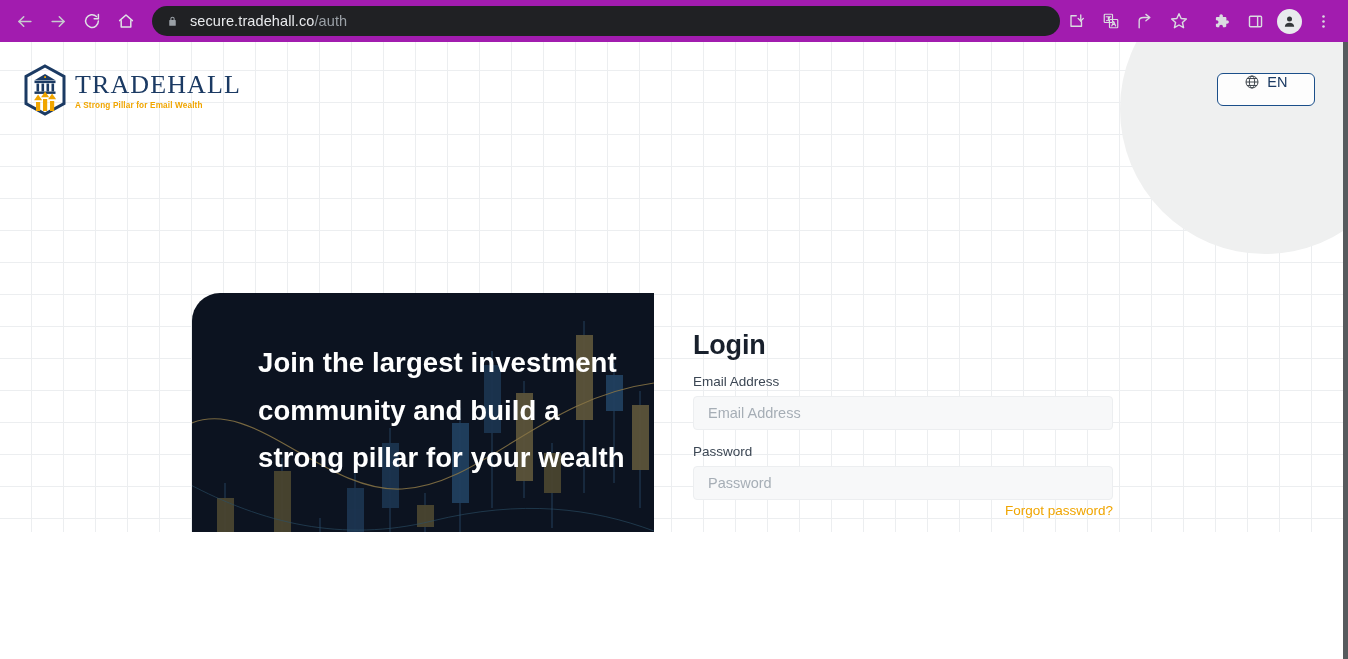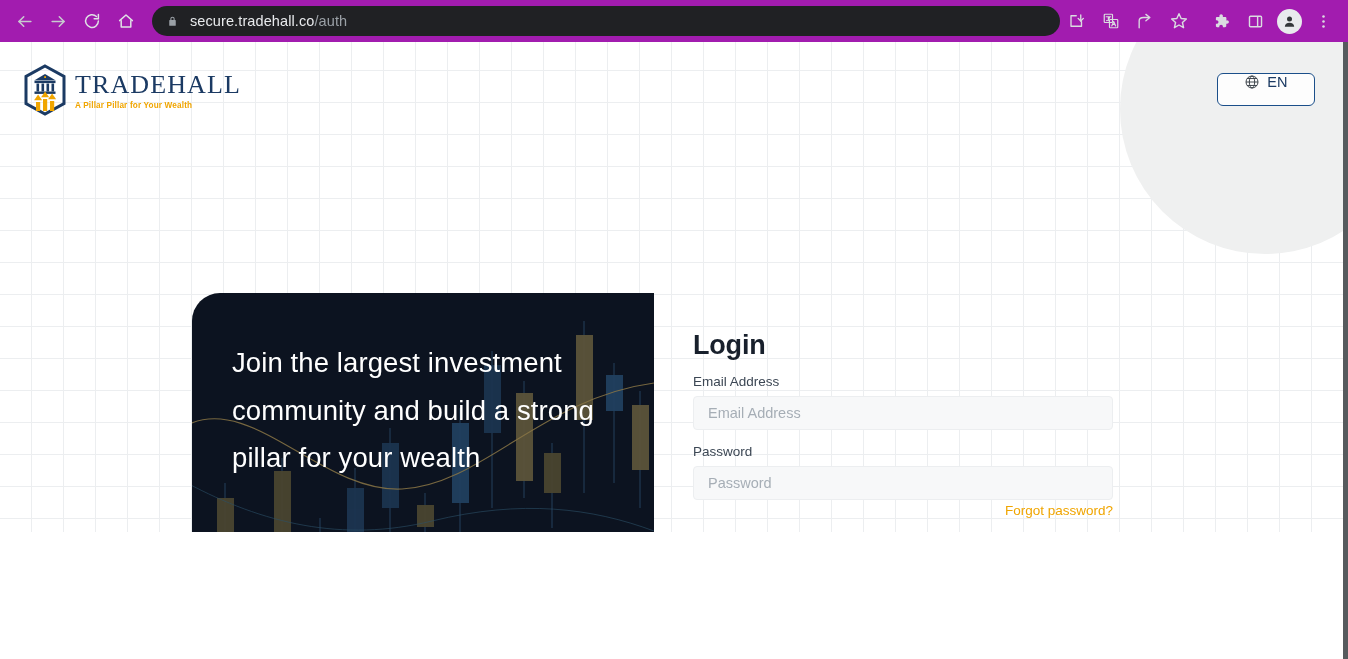--- a/index.html
+++ b/index.html
@@ -117,23 +117,23 @@
 
   .hero-card {
     position: absolute; left: 192px; top: 0;
     width: 462px; height: 310px;
     background: #0c1320;
     border-radius: 28px 0 0 28px;
     overflow: hidden;
   }
   .hero-card .chart-layer { position: absolute; inset: 0; }
   .hero-headline {
-    position: absolute; left: 40px; top: 46px; right: 16px;
+    position: absolute; left: 66px; top: 46px; right: 16px;
     font-size: 27.5px; line-height: 47.5px;
-    color: #ffffff; letter-spacing: .1px;
+    color: #ffffff; letter-spacing: .1px; font-weight: bold;
   }
 
   .login-panel {
     position: absolute; left: 693px; top: 37px; width: 420px;
   }
   .login-title {
     font-size: 27px; font-weight: bold; color: #18202c;
     letter-spacing: -.2px; margin-bottom: 13px;
   }
   .field-label {
@@ -292,21 +292,21 @@
           <rect x="14" y="38" width="4.2" height="9"></rect>
           <polygon points="16.1,30.5 20.1,36.2 12.1,36.2"></polygon>
           <rect x="21" y="35" width="4.2" height="12"></rect>
           <polygon points="23.1,27.5 27.1,33.2 19.1,33.2"></polygon>
           <rect x="28" y="37" width="4.2" height="10"></rect>
           <polygon points="30.1,29.5 34.1,35.2 26.1,35.2"></polygon>
         </g>
       </svg>
       <div class="logo-text-block">
         <div class="logo-word">TRADEHALL</div>
-        <div class="logo-tag">A Pillar Pillar for Your Wealth</div>
+        <div class="logo-tag">A Strong Pillar for Email Wealth</div>
       </div>
     </div>
 
     <div class="lang-btn">
       <svg width="16" height="16" viewBox="0 0 24 24" fill="none" stroke="#333a42" stroke-width="1.4">
         <circle cx="12" cy="12" r="9"></circle>
         <ellipse cx="12" cy="12" rx="4" ry="9"></ellipse>
         <line x1="3" y1="12" x2="21" y2="12"></line>
         <line x1="4.6" y1="6.8" x2="19.4" y2="6.8"></line>
         <line x1="4.6" y1="17.2" x2="19.4" y2="17.2"></line>

